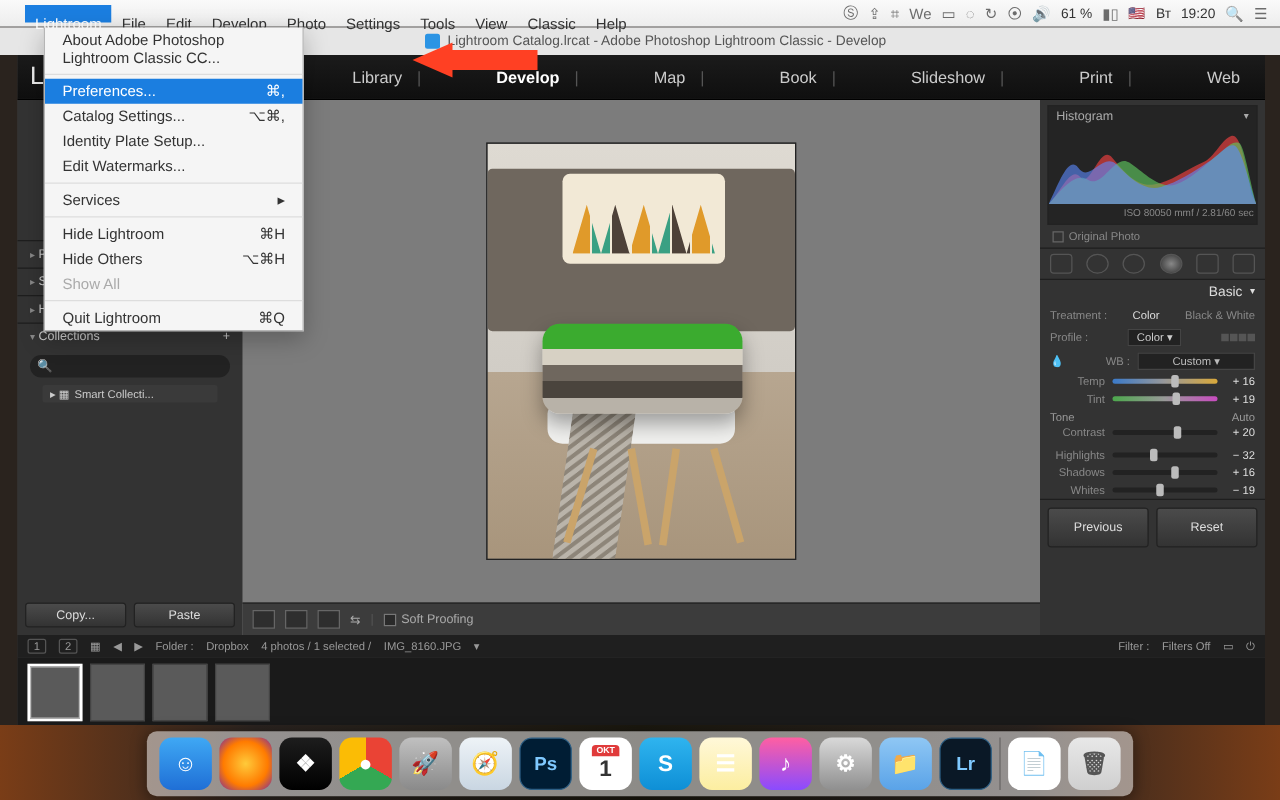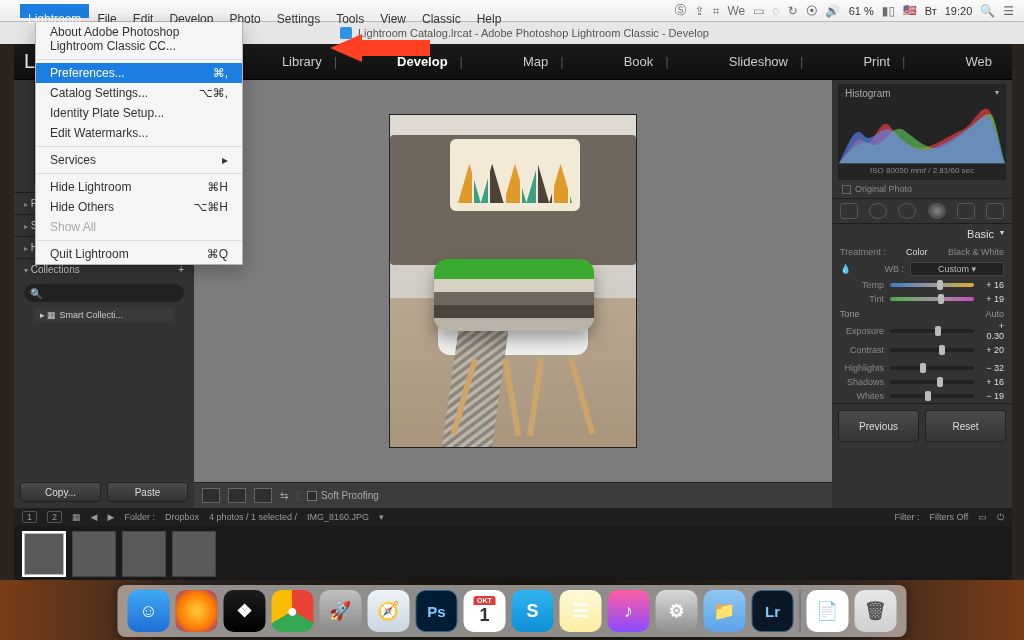--- a/index.html
+++ b/index.html
@@ -71,21 +71,21 @@
 .lpanel .filterbox { margin:4px 10px; height:18px; background:#222; border-radius:9px; display:flex; align-items:center; padding:0 6px; color:#666;}
 .lpanel .coll-item { margin:2px 20px; padding:2px 6px; background:#3a3a3a; border-radius:2px; font-size:9px; color:#ccc; display:flex; align-items:center; gap:4px;}
 .lpanel .btns { margin-top:auto; display:flex; gap:6px; padding:6px; }
 .lpanel .bt { flex:1; height:20px; background:linear-gradient(#4b4b4b,#333); border:1px solid #222; border-radius:3px; font-size:10px; color:#ddd; display:flex; align-items:center; justify-content:center;}
 
 
 .histogram { margin:4px 6px; border:1px solid #222; background:#242424;}
 .histogram .head { display:flex; justify-content:space-between; padding:3px 6px; color:#aaa; font-size:10px;}
 .histogram .head .tri { font-size:8px;}
 .histogram svg { display:block; width:100%; height:62px;}
-.histogram .meta { display:flex; justify-content:center; font-size:8px; color:#888; padding:2px 2px 4px;}
+.histogram .meta { display:flex; justify-content:flex-end; font-size:8px; color:#888; padding:2px 2px 4px;}
 .orig { display:flex; align-items:center; gap:4px; font-size:9px; color:#888; padding:0 10px 4px;}
 .orig .cbx { width:9px; height:9px; border:1px solid #666;}
 
 .tool-icons { display:flex; justify-content:space-between; padding:4px 8px; border-top:1px solid #1e1e1e; border-bottom:1px solid #1e1e1e;}
 .tool-icons .ti { width:18px; height:16px; border:1px solid #555; border-radius:3px;}
 .tool-icons .ti.round { border-radius:50%;}
 
 .basic { border-bottom:1px solid #1e1e1e;}
 .basic .hd { display:flex; justify-content:flex-end; gap:6px; padding:4px 8px; font-size:11px; color:#ddd;}
 .basic .hd .tri { font-size:8px;}
@@ -326,20 +326,30 @@
       <div class="basic">
         <div class="hd">
             <span>Basic</span>
             <span class="tri">▾</span>
           </div>
         <div class="treat">
           <span>Treatment :</span>
           <span class="opt active">Color</span>
           <span class="opt">Black &amp; White</span>
         </div>
+        <div class="prof">
+          <span>Profile :</span>
+          <span class="sel"><span>Color</span> ▾</span>
+          <span class="grid">
+              <div></div>
+              <div></div>
+              <div></div>
+              <div></div>
+            </span>
+        </div>
         <div class="row">
           <span style="width:14px">💧</span>
           <span class="lbl">WB :</span>
           <span class="sel" style="flex:1;text-align:center;background:#222;border:1px solid #444;padding:1px 2px"><span>Custom</span> ▾</span>
         </div>
         <div class="row">
             <span class="lbl">Temp</span>
             <div class="sld temp">
               <div class="kn" style="left:56%"></div>
             </div>
@@ -348,27 +358,20 @@
         <div class="row">
             <span class="lbl">Tint</span>
             <div class="sld tint">
               <div class="kn" style="left:57%"></div>
             </div>
             <span class="val">+ 19</span>
           </div>
         <div class="tone-hd">
             <span>Tone</span>
             <span>Auto</span>
-          </div>
-        <div class="row">
-            <span class="lbl">Exposure</span>
-            <div class="sld">
-              <div class="kn" style="left:53%"></div>
-            </div>
-            <span class="val">+ 0.30</span>
           </div>
         <div class="row">
             <span class="lbl">Contrast</span>
             <div class="sld">
               <div class="kn" style="left:58%"></div>
             </div>
             <span class="val">+ 20</span>
           </div>
         <div class="row" style="margin-top:4px">
             <span class="lbl">Highlights</span>

